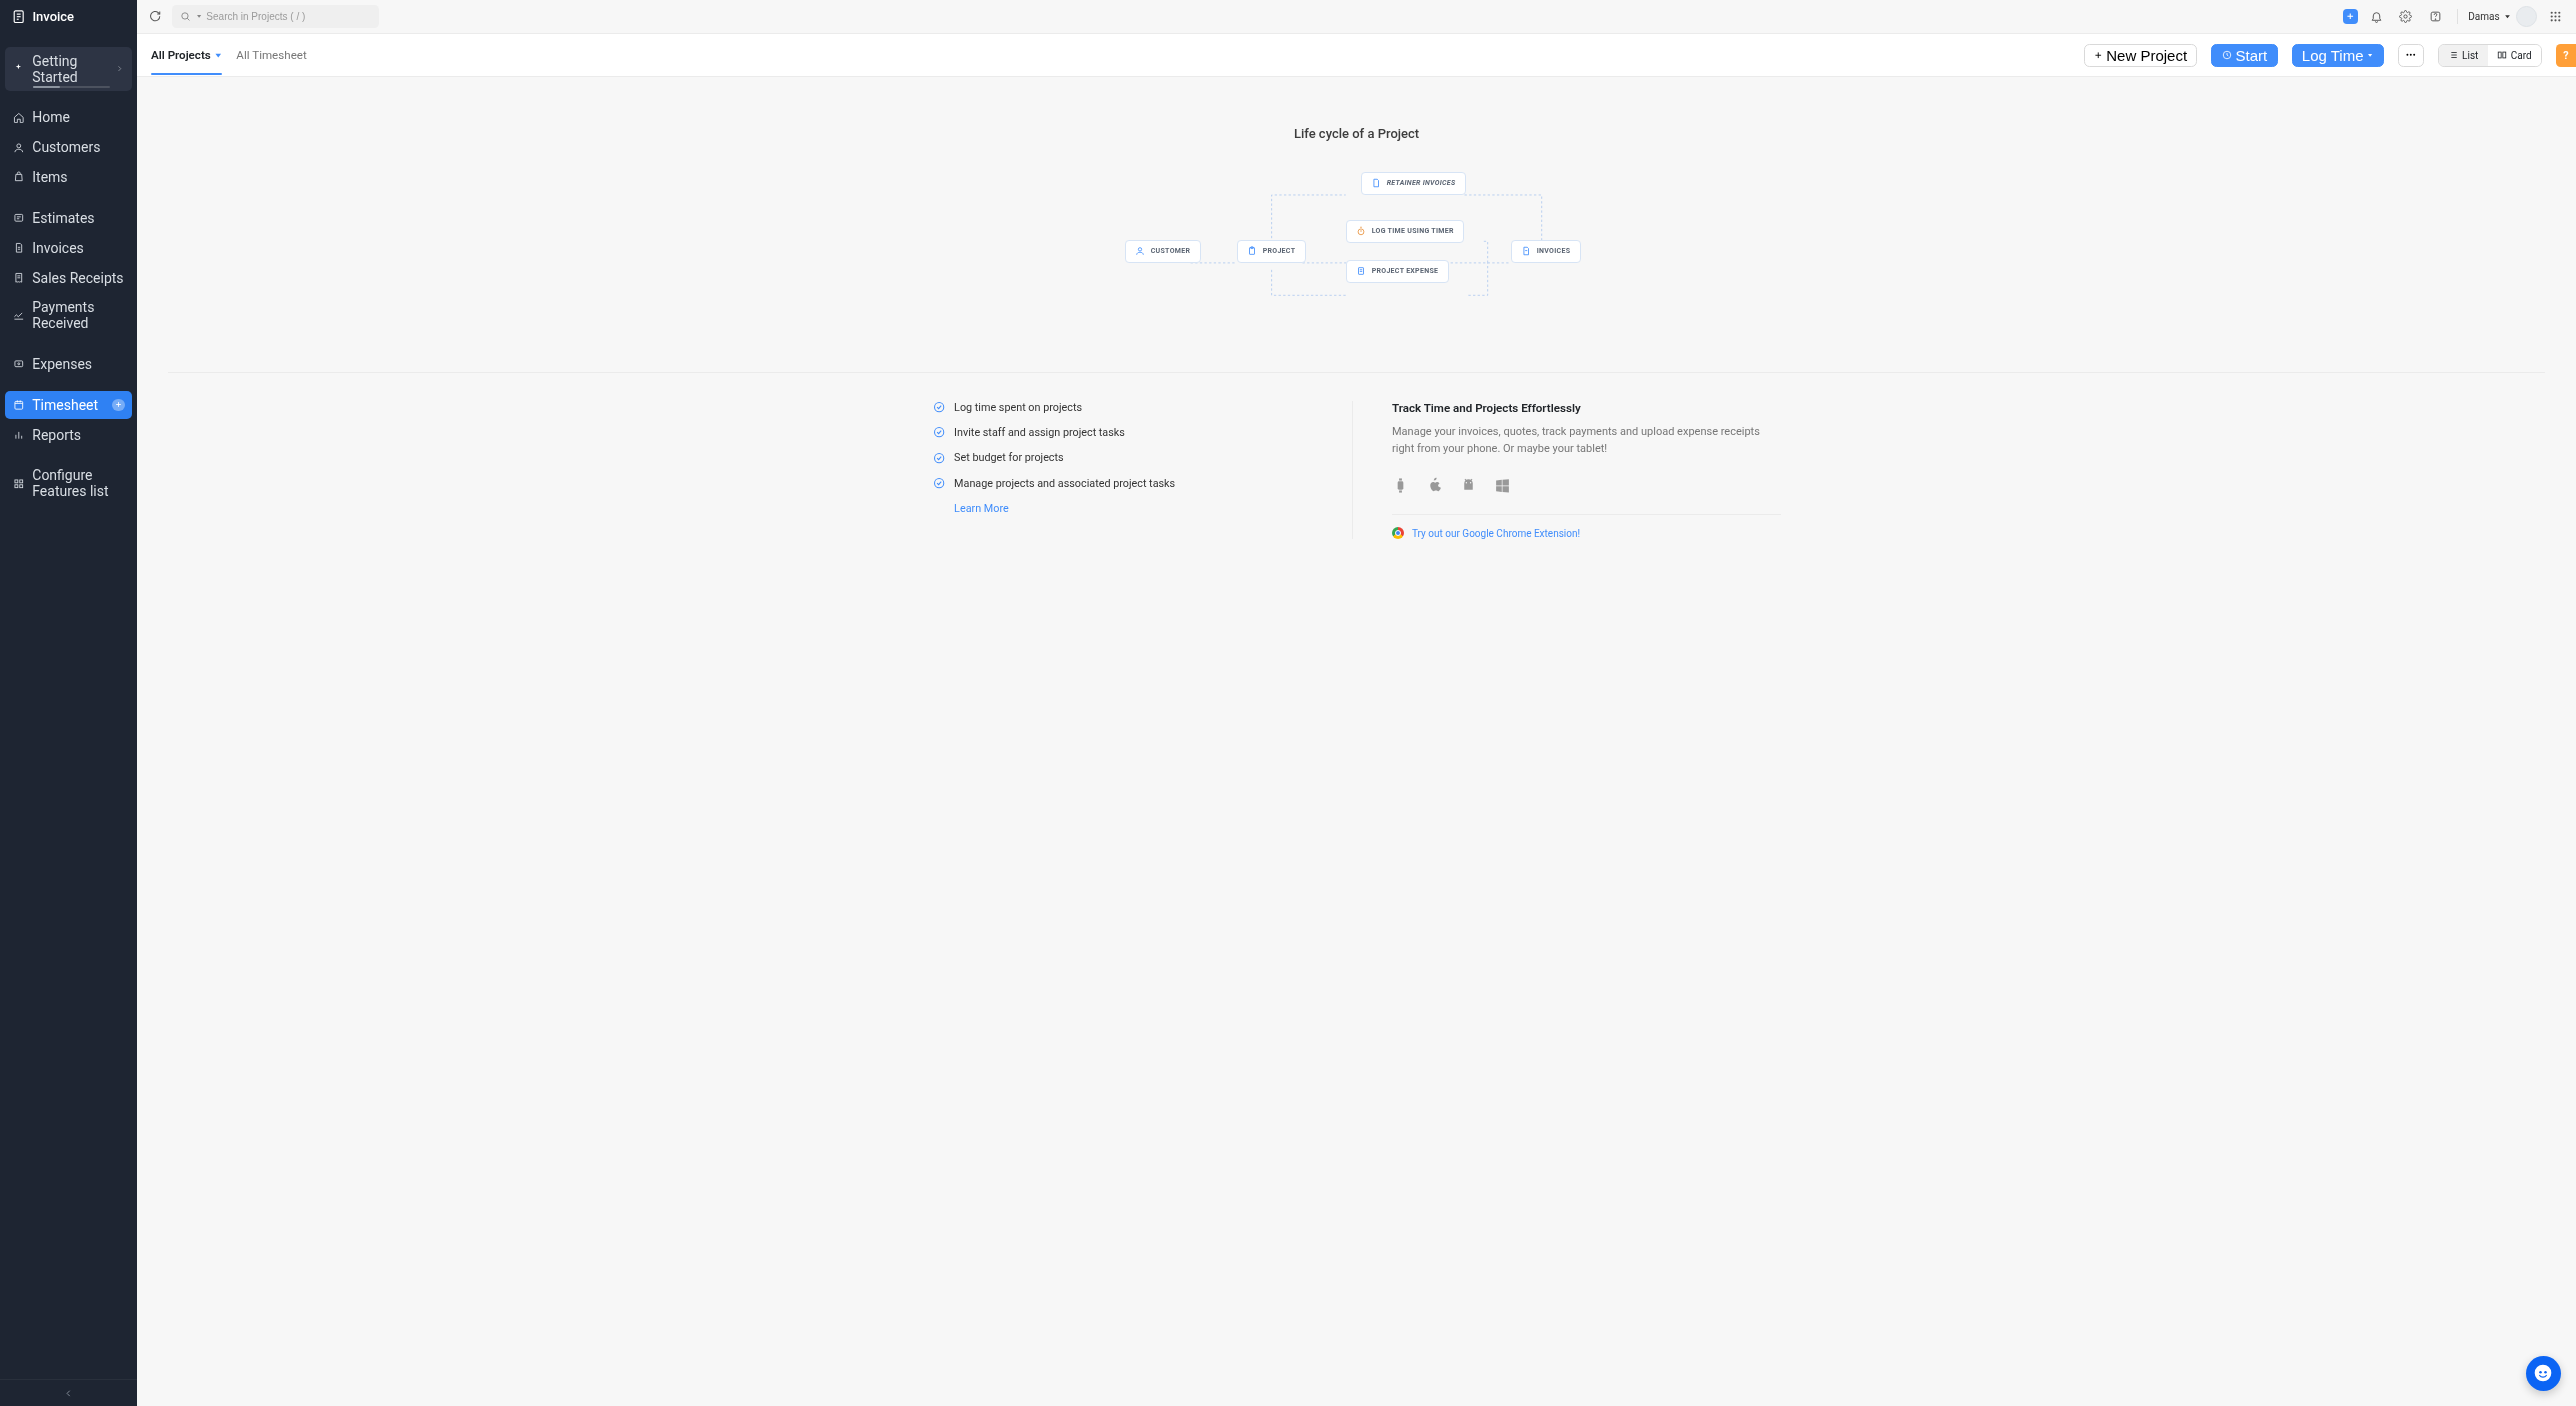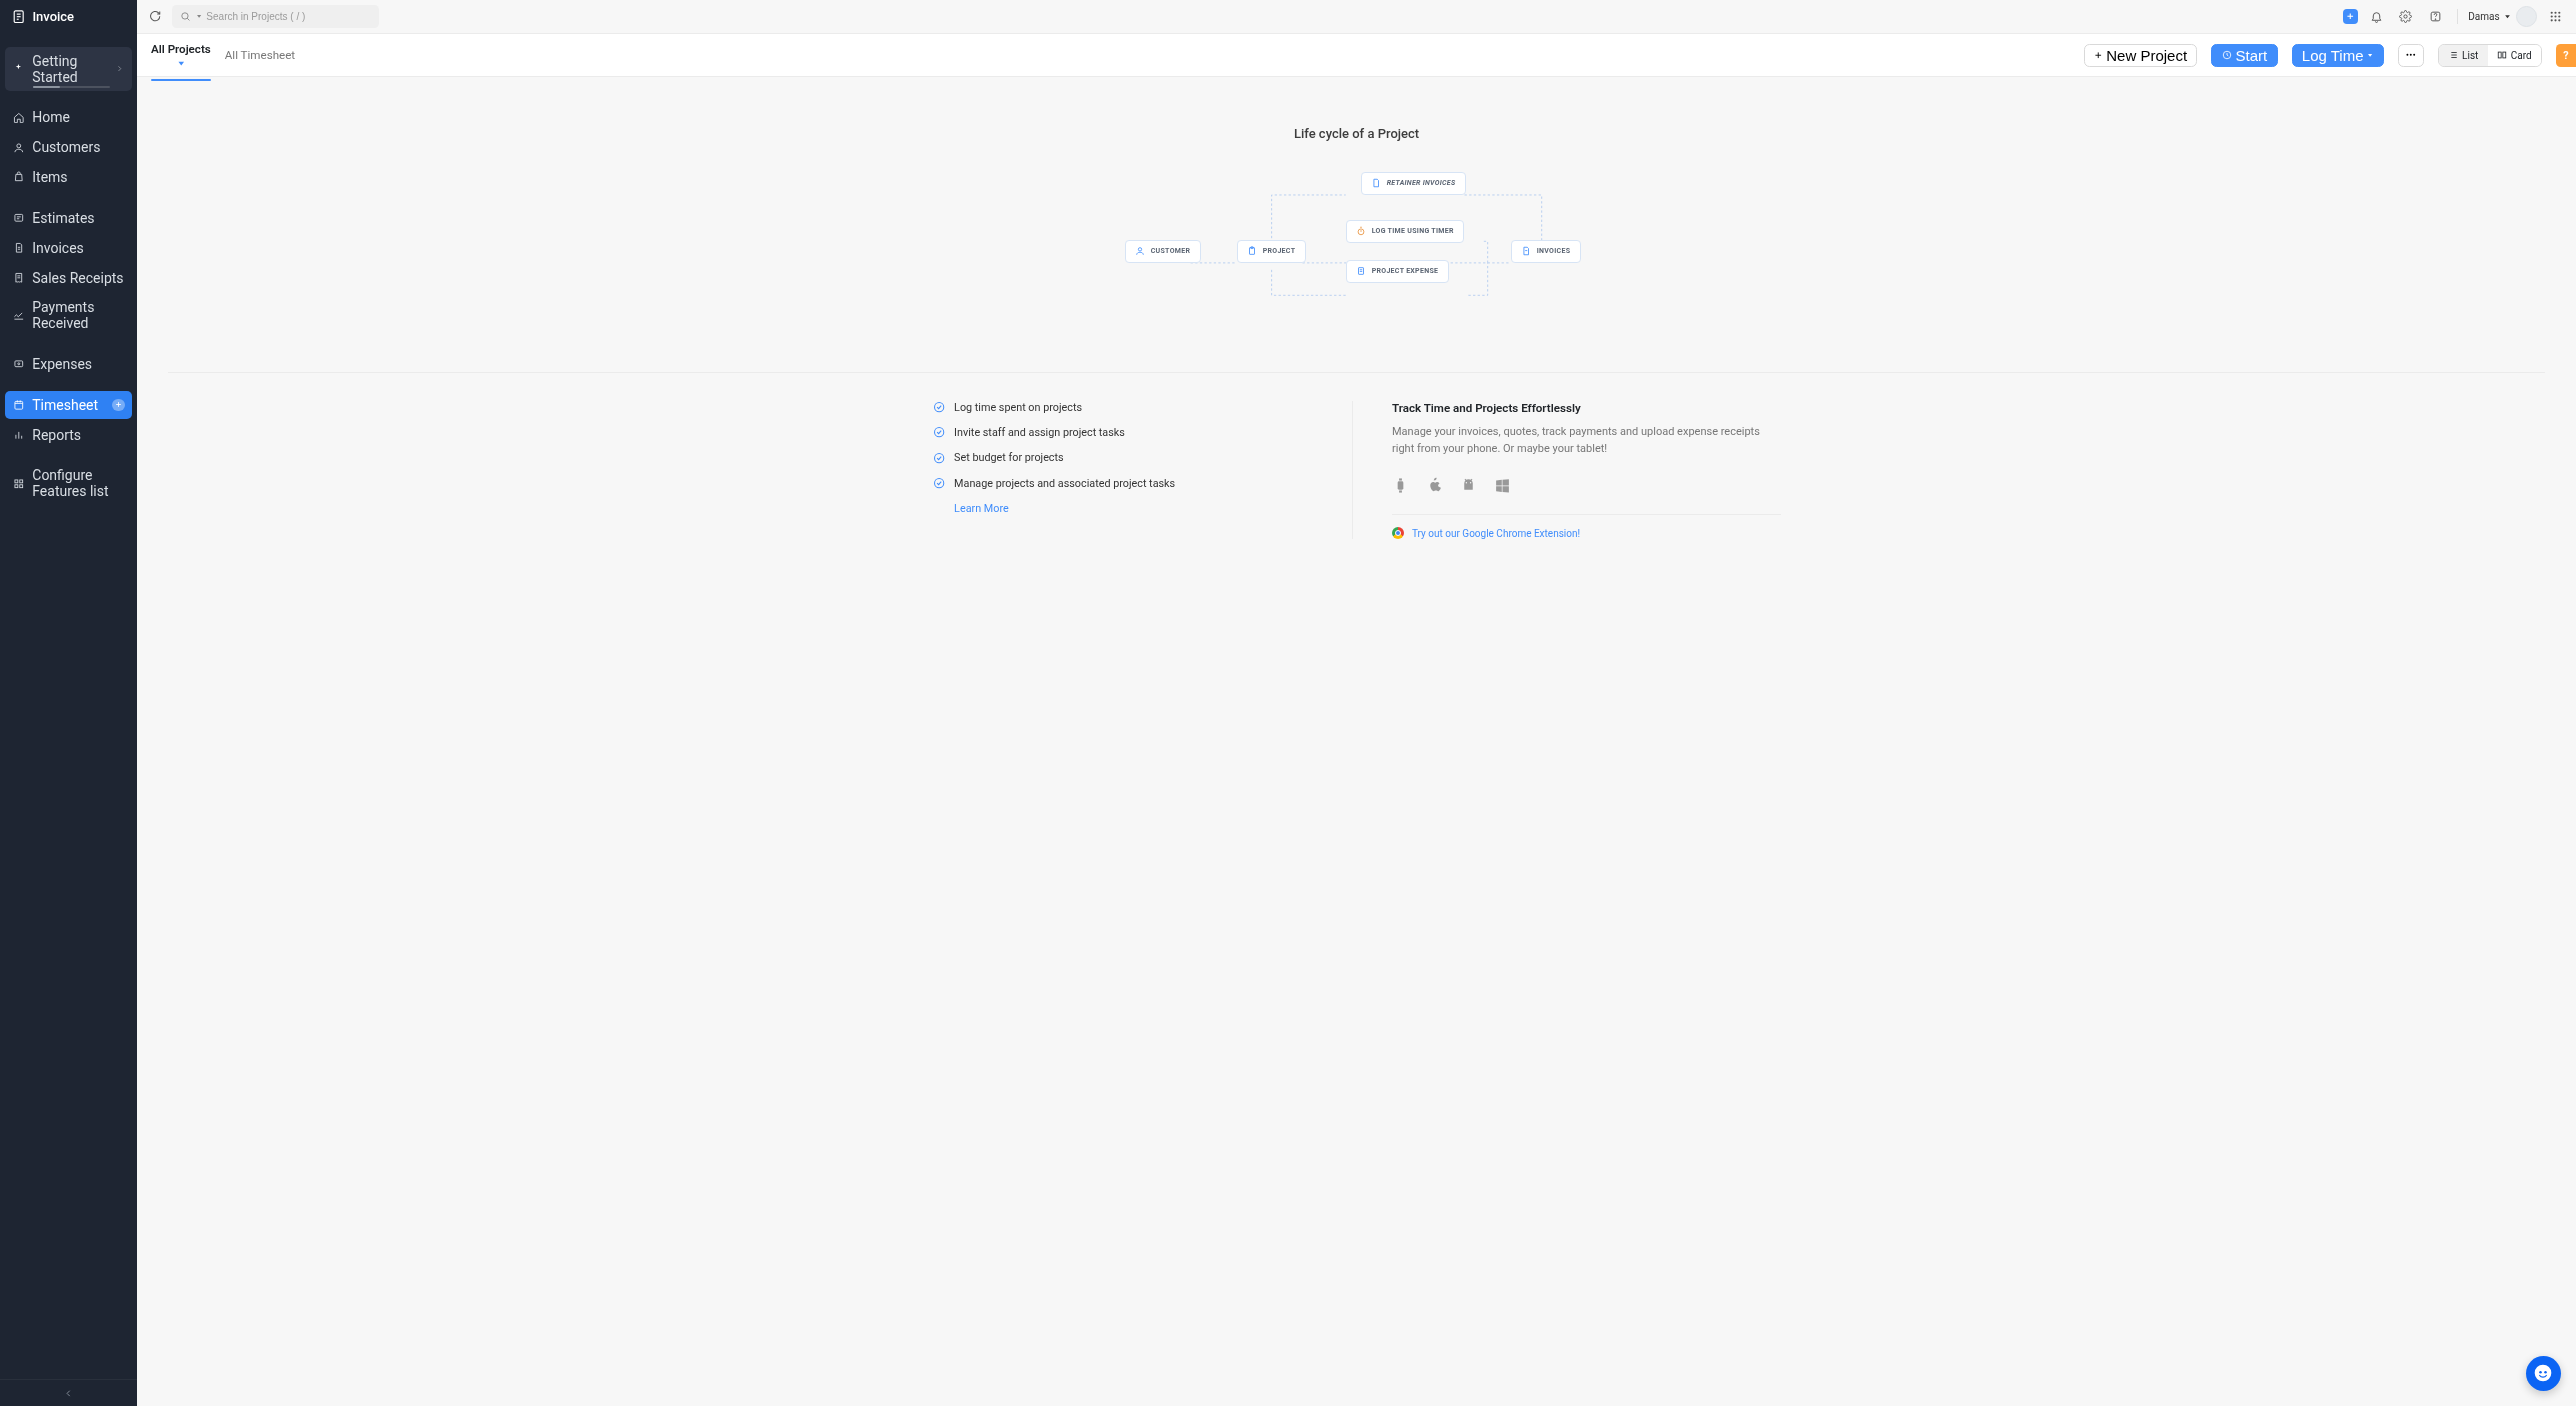--- a/index.html
+++ b/index.html
@@ -34,21 +34,21 @@
 .search-box input::placeholder { color: #9b9b9b; }
 .topbar-spacer { flex: 1; }
 .topbar-icon { width: 21.6px; height: 21.6px; display: flex; align-items: center; justify-content: center; cursor: pointer; color: #555; border-radius: 3.1px; }
 .topbar-add { width: 15.4px; height: 15.4px; background: #408dfb; border-radius: 3.9px; display: flex; align-items: center; justify-content: center; color: #fff; cursor: pointer; }
 .topbar-divider { width: 0.8px; height: 15.4px; background: #e0e0e0; margin: 0 3.1px; }
 .user-block { display: flex; align-items: center; gap: 4.6px; cursor: pointer; font-size: 10px; color: #333; }
 .avatar { width: 21.6px; height: 21.6px; border-radius: 50%; background: #e9ecef; border: 0.8px solid #dee2e6; }
 
 
 .subheader { height: 43px; background: #fff; border-bottom: 0.8px solid #ebebeb; display: flex; align-items: center; padding: 0 14px; gap: 14px; }
-.tab-item { font-size: 11.6px; color: #777; cursor: pointer; padding: 12.3px 0; position: relative; display: flex; align-items: center; gap: 3.1px; flex-direction: column; }
+.tab-item { font-size: 11.6px; color: #777; cursor: pointer; padding: 12.3px 0; position: relative; display: flex; align-items: center; gap: 3.1px; }
 .tab-item.active { color: #212529; font-weight: 600; }
 .tab-item.active::after { content: ""; position: absolute; left: 0; right: 0; bottom: -0.8px; height: 2.3px; background: #408dfb; border-radius: 1.5px; }
 .subheader-spacer { flex: 1; }
 .btn { height: 23px; padding: 0 9.3px; border-radius: 5.4px; border: 0.8px solid #d9d9d9; background: #fff; font-size: 15px; cursor: pointer; display: inline-flex; align-items: center; gap: 3.9px; }
 .btn.primary { background: #408dfb; border-color: #408dfb; color: #fff; }
 .btn.icon-only { padding: 0 6.2px; }
 .view-segment { display: inline-flex; border: 0.8px solid #d9d9d9; border-radius: 6.2px; overflow: hidden; height: 23px; }
 .view-segment .seg { padding: 0 9.3px; display: inline-flex; align-items: center; gap: 3.9px; cursor: pointer; font-size: 10px; background: #fff; }
 .view-segment .seg.active { background: #f1f1f1; }
 .help-btn { width: 20px; height: 23px; background: #ff9f38; border-radius: 4.6px 0 0 4.6px; display: flex; align-items: center; justify-content: center; color: #fff; font-weight: 700; cursor: pointer; margin-right: -14px; }

